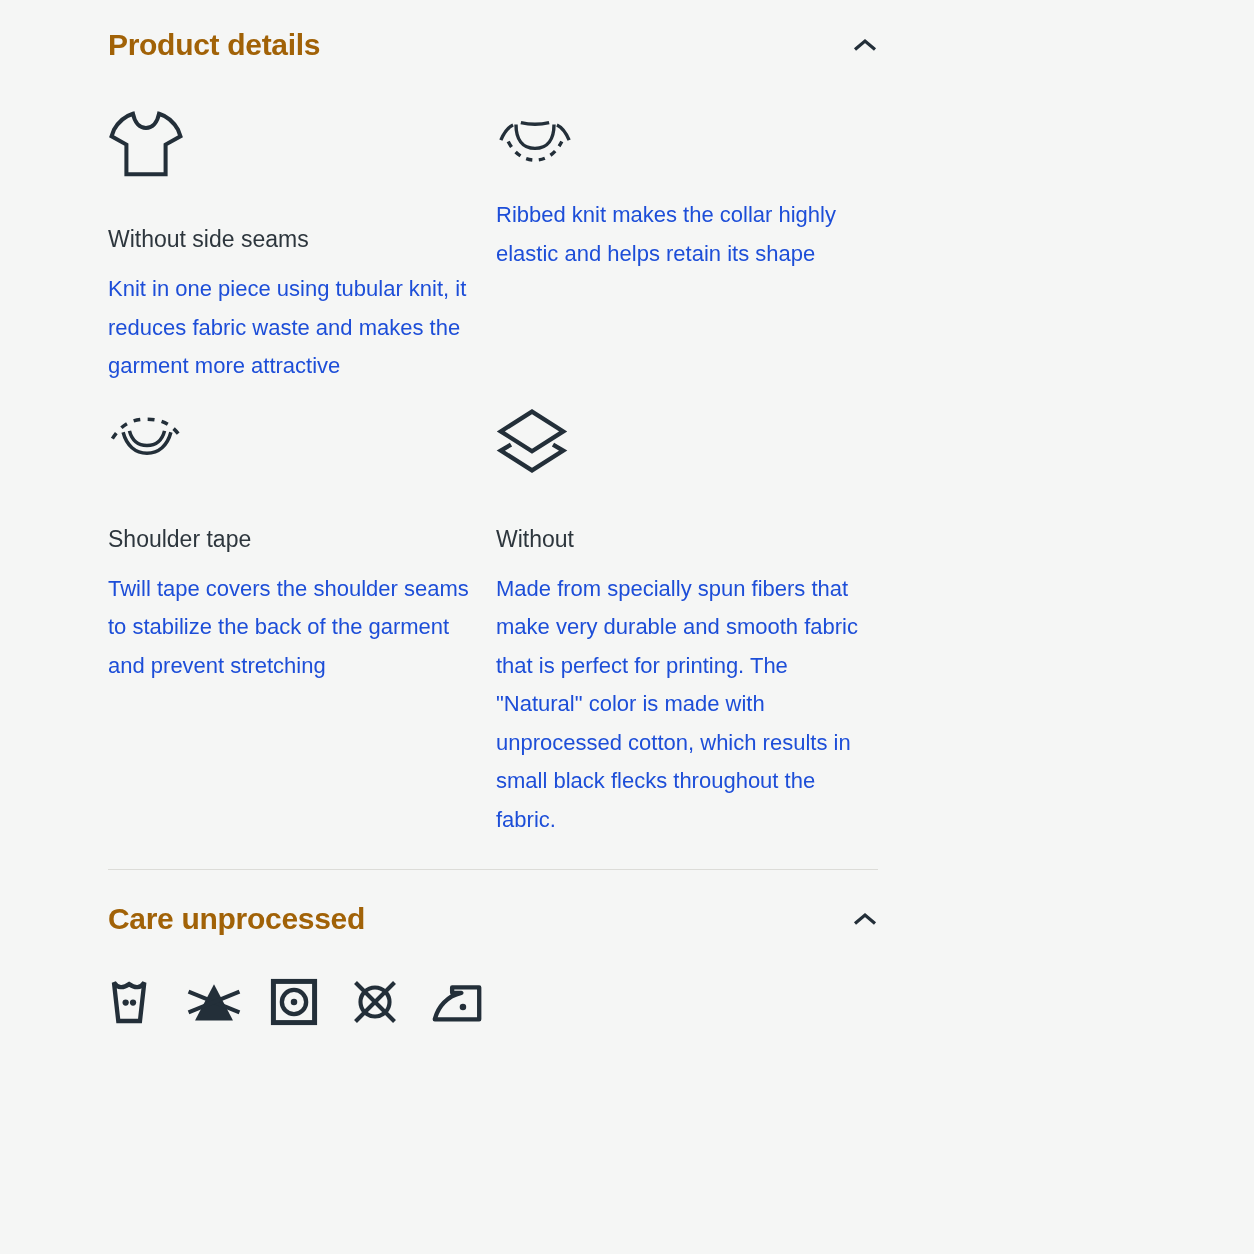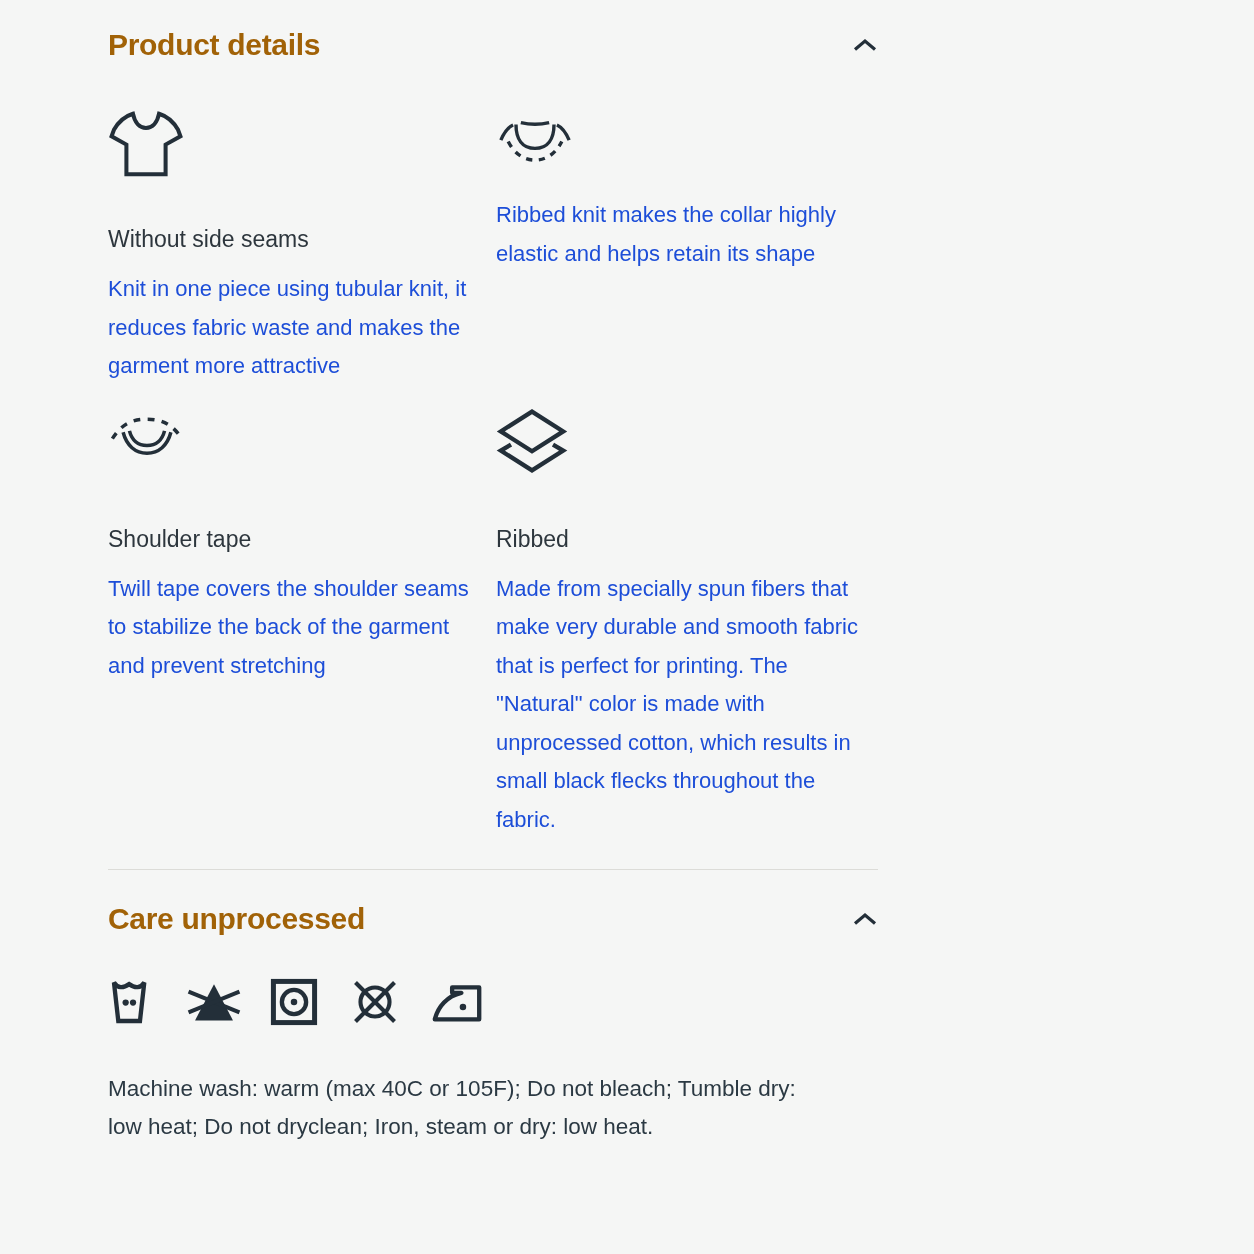--- a/index.html
+++ b/index.html
@@ -143,21 +143,21 @@
         <div class="feature-desc">Twill tape covers the shoulder seams to stabilize the back of the garment and prevent stretching</div>
       </div>
 
       <div class="feature">
         <div class="feature-icon">
           <svg width="72" height="76" viewBox="0 0 60 62">
             <path d="M30 4 L56 20.5 L30 37 L4 20.5 Z" fill="none" stroke="#232f39" stroke-width="3.6"></path>
             <path d="M12.5 31.5 L4 36.5 L30 53 L56 36.5 L47.5 31.5" fill="none" stroke="#232f39" stroke-width="3.6"></path>
           </svg>
         </div>
-        <div class="feature-title">Ribbed</div>
+        <div class="feature-title">Without</div>
         <div class="feature-desc">Made from specially spun fibers that make very durable and smooth fabric that is perfect for printing. The "Natural" color is made with unprocessed cotton, which results in small black flecks throughout the fabric.</div>
       </div>
 
     </div>
 
     <hr class="divider">
 
     <div class="care-section">
       <div class="section-header">
         <h2 class="section-title">Care unprocessed</h2>
@@ -200,17 +200,16 @@
           </svg>
         </span>
         <span>
           <svg width="54" height="52" viewBox="0 0 48 48">
             <path d="M3.5 40 C6.5 28 15 18.5 28 15.5 L19.5 15.5 L19.5 10.5 L44.5 10.5 L44.5 40 Z" fill="none" stroke="#232f39" stroke-width="4" stroke-linejoin="round"></path>
             <circle cx="29.5" cy="28.5" r="3" fill="#232f39"></circle>
           </svg>
         </span>
       </div>
 
-      <div class="care-text">Machine wash: warm (max 40C or 105F); Do not bleach; Tumble dry: low heat; Do not dryclean; Iron, steam or dry: low heat.</div>
     </div>
 
   </div>
 </div>
 
 </body></html>

